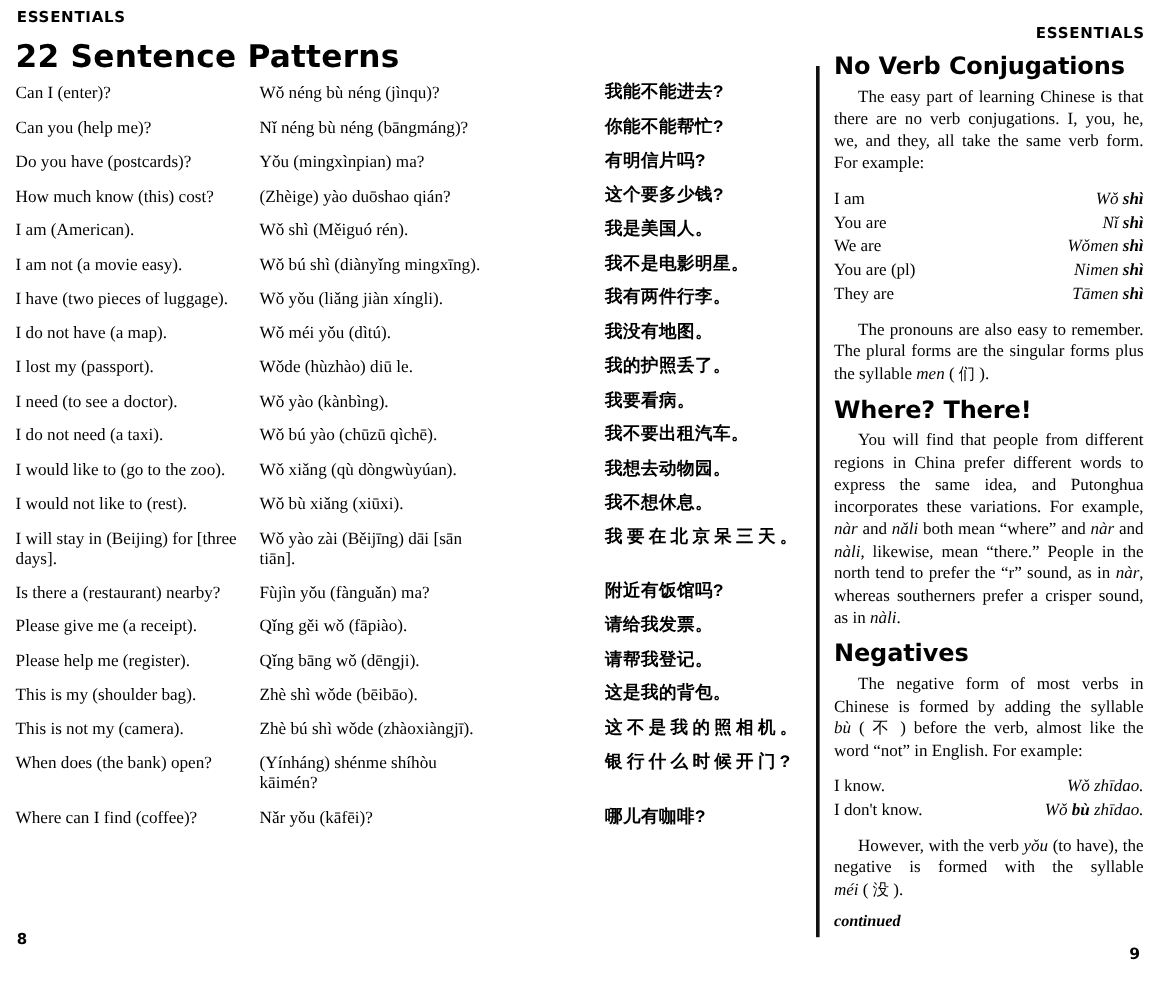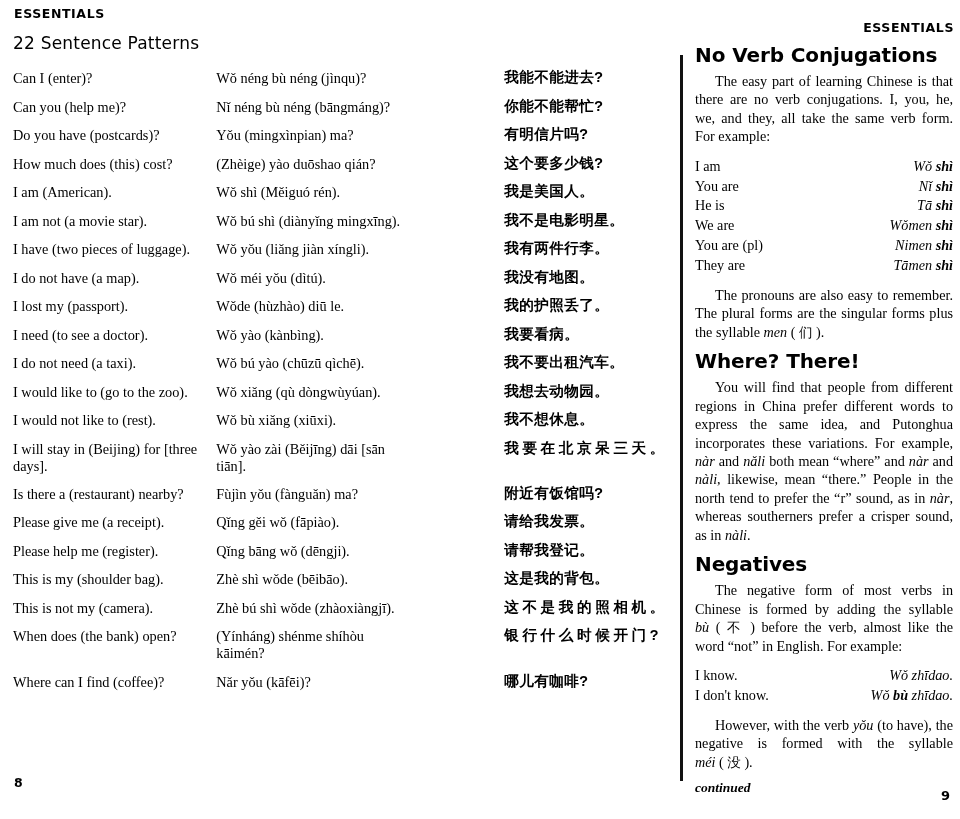--- a/index.html
+++ b/index.html
@@ -50,22 +50,22 @@
     position: absolute;
     left: 14px;
     top: 6px;
   }
 
   .chapter-title {
     position: absolute;
     left: 13px;
     top: 33px;
     font-family: "DejaVu Sans", sans-serif;
-    font-weight: normal;
-    font-size: 17px;
+    font-weight: bold;
+    font-size: 26px;
     letter-spacing: 0.2px;
   }
 
   
   .phrase-table {
     position: absolute;
     left: 13px;
     top: 70px;
     width: 655px;
     border-collapse: collapse;
@@ -231,31 +231,31 @@
             <td class="col-en">Can you (help me)?</td>
             <td class="col-py">Nǐ néng bù néng (bāngmáng)?</td>
             <td class="col-zh">你能不能帮忙?</td>
           </tr>
           <tr>
             <td class="col-en">Do you have (postcards)?</td>
             <td class="col-py">Yǒu (mingxìnpian) ma?</td>
             <td class="col-zh">有明信片吗?</td>
           </tr>
           <tr>
-            <td class="col-en">How much does (this) cost?</td>
+            <td class="col-en">How much know (this) cost?</td>
             <td class="col-py">(Zhèige) yào duōshao qián?</td>
             <td class="col-zh">这个要多少钱?</td>
           </tr>
           <tr>
             <td class="col-en">I am (American).</td>
             <td class="col-py">Wǒ shì (Měiguó rén).</td>
             <td class="col-zh">我是美国人。</td>
           </tr>
           <tr>
-            <td class="col-en">I am not (a movie star).</td>
+            <td class="col-en">I am not (a movie easy).</td>
             <td class="col-py">Wǒ bú shì (diànyǐng mingxīng).</td>
             <td class="col-zh">我不是电影明星。</td>
           </tr>
           <tr>
             <td class="col-en">I have (two pieces of luggage).</td>
             <td class="col-py">Wǒ yǒu (liǎng jiàn xíngli).</td>
             <td class="col-zh">我有两件行李。</td>
           </tr>
           <tr>
             <td class="col-en">I do not have (a map).</td>
@@ -347,24 +347,20 @@
         <tbody id="pronoun-rows">
             <tr>
               <td class="mini-en">I am</td>
               <td class="mini-py">Wǒ <b>shì</b></td>
             </tr>
             <tr>
               <td class="mini-en">You are</td>
               <td class="mini-py">Nǐ <b>shì</b></td>
             </tr>
             <tr>
-              <td class="mini-en">He is</td>
-              <td class="mini-py">Tā <b>shì</b></td>
-            </tr>
-            <tr>
               <td class="mini-en">We are</td>
               <td class="mini-py">Wǒmen <b>shì</b></td>
             </tr>
             <tr>
               <td class="mini-en">You are (pl)</td>
               <td class="mini-py">Nimen <b>shì</b></td>
             </tr>
             <tr>
               <td class="mini-en">They are</td>
               <td class="mini-py">Tāmen <b>shì</b></td>

